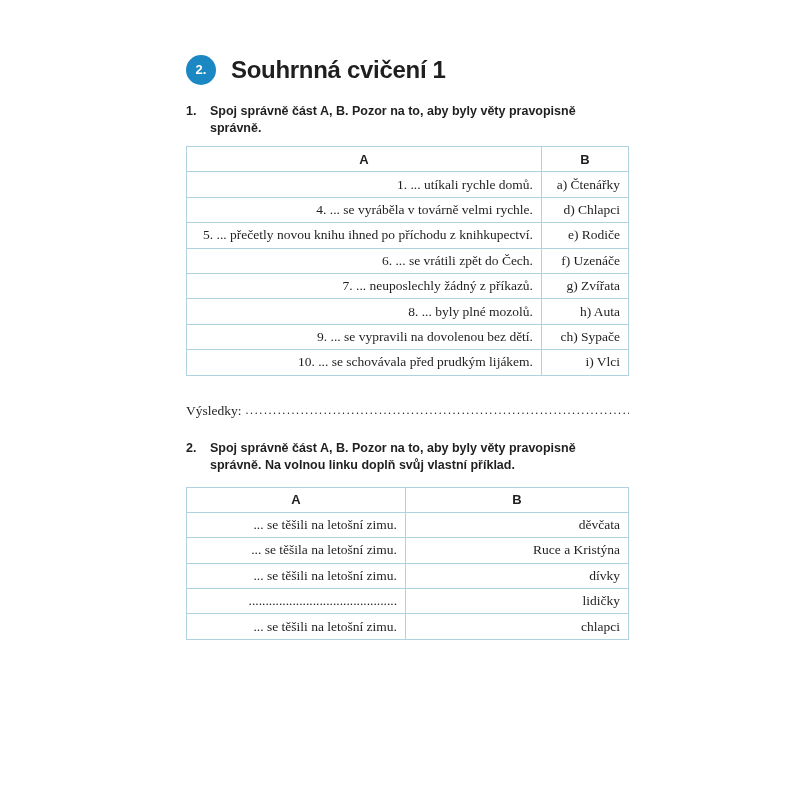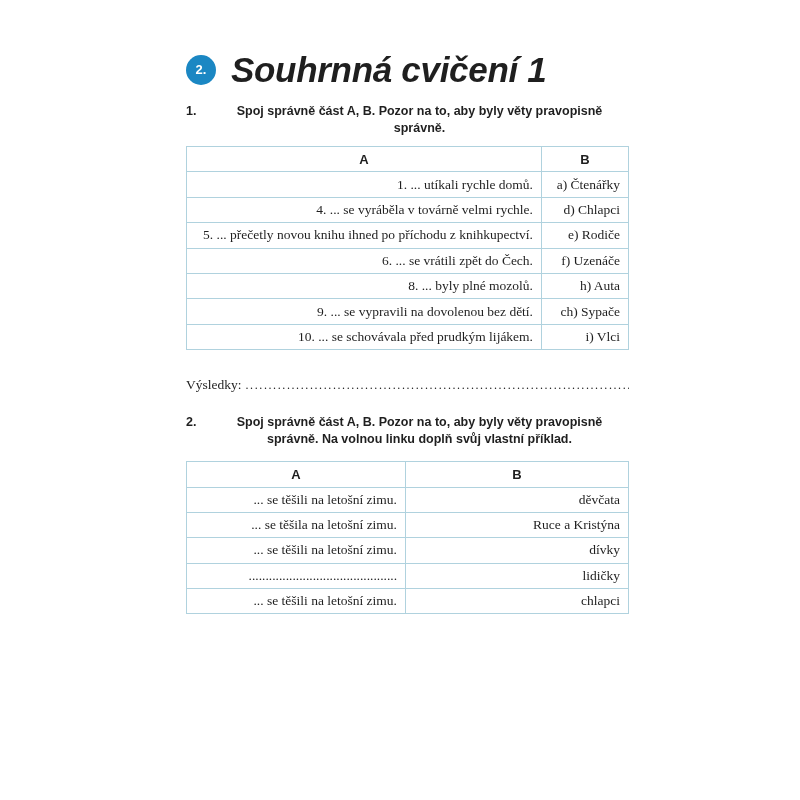--- a/index.html
+++ b/index.html
@@ -32,36 +32,35 @@
     width:30px;height:30px;
     background:var(--accent);
     border-radius:50%;
     color:#ffffff;
     font-weight:bold;
     font-size:13px;
     display:flex;align-items:center;justify-content:center;
     flex:0 0 auto;
   }
   .title{
-    font-size:35px;
+    font-size:24px;
     font-weight:bold;
     letter-spacing:-0.3px;
     white-space:nowrap;
-    font-style:italic;
   }
   
   .instr{
     display:flex;
     margin-top:17px;
     font-weight:bold;
     font-size:12.5px;
     line-height:17px;
   }
   .instr-num{flex:0 0 24px;}
-  .instr-text{flex:1;text-align:center;}
+  .instr-text{flex:1;}
   
   table.ex-table{
     width:100%;
     border-collapse:collapse;
     margin-top:9px;
     table-layout:fixed;
   }
   table.ex-table th, table.ex-table td{
     border:1.5px solid var(--table-border);
     height:25.4px;
@@ -79,21 +78,21 @@
     padding:0 8px;
     text-align:right;
     white-space:nowrap;
     overflow:hidden;
   }
   table.t1 col.col-a{width:355px;}
   table.t2 col.col-a{width:219px;}
   
   .results-line{
     display:flex;
-    align-items:flex-end;
+    align-items:flex-start;
     margin-top:27px;
     font-family:"Liberation Serif",serif;
     font-size:13.5px;
   }
   .results-label{flex:0 0 auto;padding-right:4px;}
   .dots-fill{
     flex:1;
     overflow:hidden;
     white-space:nowrap;
     letter-spacing:1.6px;
@@ -146,20 +145,24 @@
         </tr>
         <tr>
           <td>5. ... přečetly novou knihu ihned po příchodu z knihkupectví.</td>
           <td>e) Rodiče</td>
         </tr>
         <tr>
           <td>6. ... se vrátili zpět do Čech.</td>
           <td>f) Uzenáče</td>
         </tr>
         <tr>
+          <td>7. ... neuposlechly žádný z příkazů.</td>
+          <td>g) Zvířata</td>
+        </tr>
+        <tr>
           <td>8. ... byly plné mozolů.</td>
           <td>h) Auta</td>
         </tr>
         <tr>
           <td>9. ... se vypravili na dovolenou bez dětí.</td>
           <td>ch) Sypače</td>
         </tr>
         <tr>
           <td>10. ... se schovávala před prudkým lijákem.</td>
           <td>i) Vlci</td>

